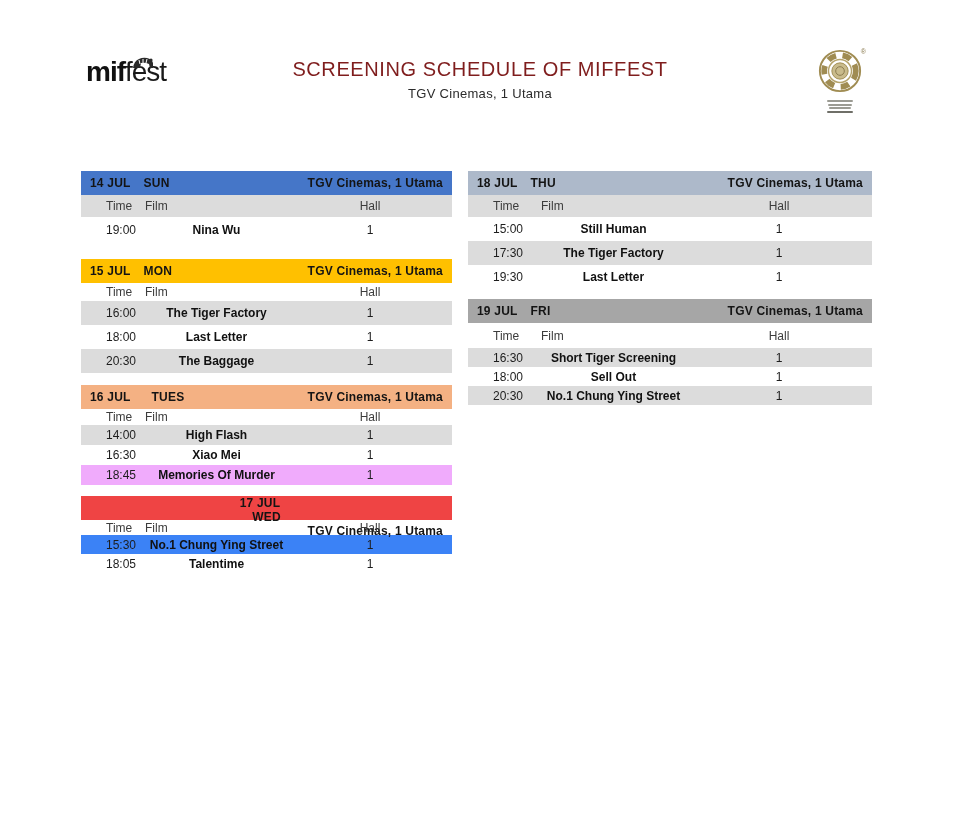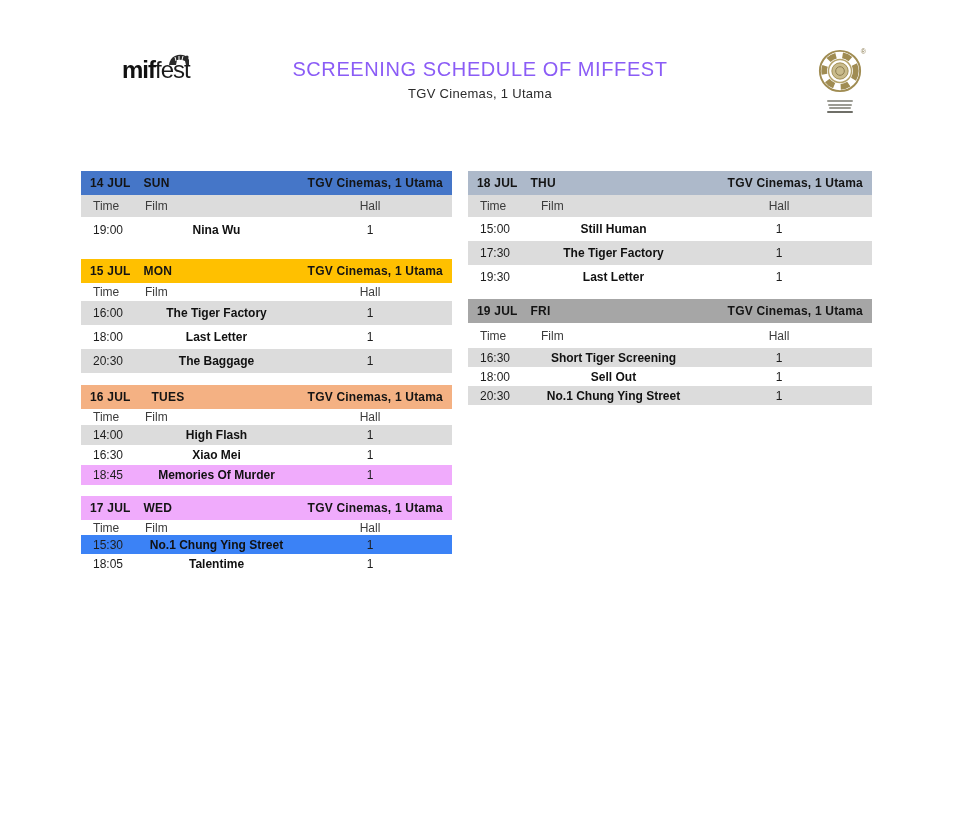--- a/index.html
+++ b/index.html
@@ -1,26 +1,26 @@
 <!DOCTYPE html>
 <html><head>
 <meta charset="utf-8">
 <style>
   html,body{margin:0;padding:0;background:#ffffff;}
   .page{position:relative;width:960px;height:813px;background:#ffffff;overflow:hidden;
         font-family:"Liberation Sans","DejaVu Sans",sans-serif;color:#1f1f1f;}
 
   
-  .brand{position:absolute;left:86px;top:58px;font-size:24px;letter-spacing:-1px;line-height:1;margin-left:36px;}
+  .brand{position:absolute;left:86px;top:58px;font-size:28px;letter-spacing:-1px;line-height:1;}
   .brand .b{font-weight:800;color:#111;}
   .brand .l{font-weight:400;color:#1a1a1a;}
   .brand .tiger{position:absolute;left:44px;top:-11px;width:26px;height:15px;}
 
   .title-wrap{position:absolute;left:0;top:58px;width:960px;text-align:center;}
-  .title{font-size:20px;letter-spacing:.6px;color:#8b5cf6;font-weight:500;}
+  .title{font-size:20px;letter-spacing:.6px;color:#7f1d1d;font-weight:500;}
   .subtitle{margin-top:5px;font-size:13px;color:#2b2b2b;letter-spacing:.3px;}
 
   .emblem{position:absolute;left:812px;top:48px;width:56px;height:70px;}
   .emblem svg{display:block;margin:0 auto;}
   .emblem .rmark{position:absolute;right:2px;top:0;font-size:7px;color:#8a7a4e;}
   .fineprint{position:absolute;left:50%;top:52px;transform:translateX(-50%);width:30px;}
   .fineprint i{display:block;height:2px;background:#9b9b93;margin:0 auto 1.5px;border-radius:1px;}
   .fineprint i:nth-child(1){width:26px}.fineprint i:nth-child(2){width:24px}
   .fineprint i:nth-child(3){width:22px}.fineprint i:nth-child(4){width:26px;background:#6f6f68}
 
@@ -30,21 +30,21 @@
   .table.right{left:468px;width:404px;}
 
   .thead{display:flex;align-items:center;height:24px;padding:0 9px;box-sizing:border-box;
          font-weight:bold;color:#141414;font-size:12px;letter-spacing:.2px;}
   .thead .d{margin-right:13px;}
   .thead .v{margin-left:auto;}
 
   .cols,.row{display:grid;align-items:center;box-sizing:border-box;}
   .left .cols,.left .row{grid-template-columns:64px 1fr 164px;}
   .right .cols,.right .row{grid-template-columns:73px 1fr 186px;}
-  .c-time{padding-left:12px;}
+  .c-time{padding-left:25px;}
   .c-hall{text-align:center;}
   .cols{color:#3c3c3c;font-size:12px;}
   .row .c-time{color:#1d1d1d;}
   .row .c-film{font-weight:bold;color:#111;text-align:center;}
   .row .c-hall{color:#1d1d1d;}
 
   .t1 .cols{height:22px}.t1 .row{height:26px}
   .t2 .cols{height:18px}.t2 .row{height:24px}
   .t3 .cols{height:16px}.t3 .row{height:20px}
   .t4 .cols{height:15px}.t4 .row{height:19px}
@@ -157,21 +157,21 @@
       <span class="c-hall">1</span>
     </div>
     <div class="row" style="background-color: #f0abfc;">
       <span class="c-time">18:45</span>
       <span class="c-film">Memories Of Murder</span>
       <span class="c-hall">1</span>
     </div>
   </section>
 
   <section class="table left t4" style="top:496px">
-    <div class="thead" style="background-color: #f0abfc;">
+    <div class="thead" style="background-color: #ef4444; flex-direction: column;">
       <span class="d">17 JUL</span>
       <span class="w">WED</span>
       <span class="v">TGV Cinemas, 1 Utama</span>
     </div>
     <div class="cols">
       <span class="c-time">Time</span>
       <span class="c-film">Film</span>
       <span class="c-hall">Hall</span>
     </div>
     <div class="row" style="background-color: #3b82f6;">

